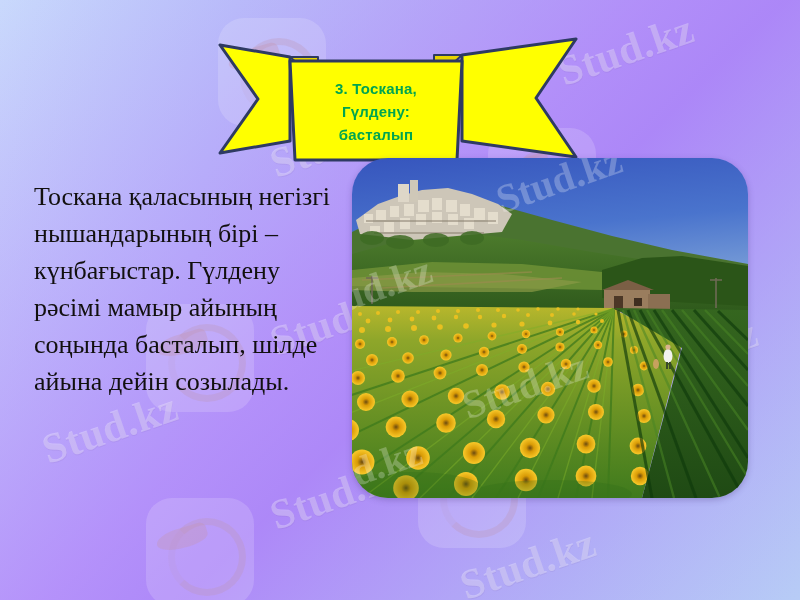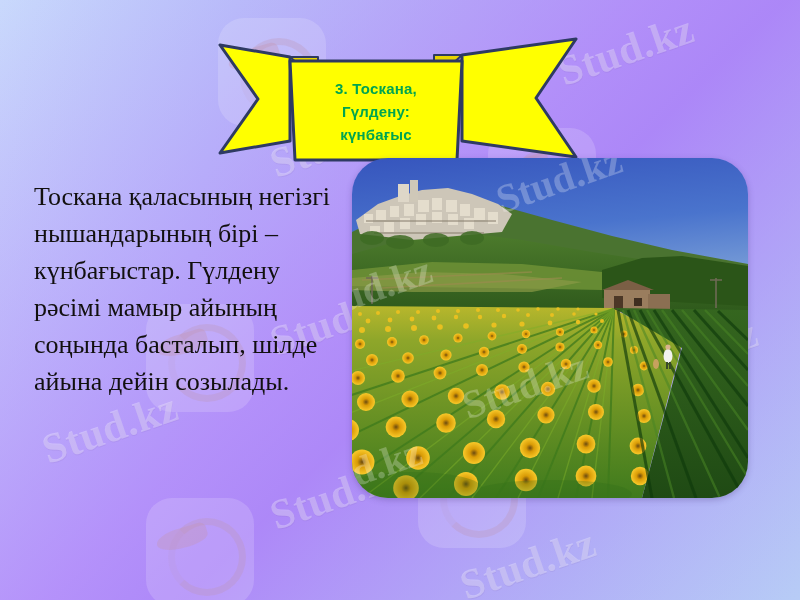--- a/index.html
+++ b/index.html
@@ -161,21 +161,21 @@
 
       <path d="M72,32 L100,32 L100,56 Z" fill="#e8d400" stroke="#2e3a63" stroke-width="2" stroke-linejoin="round"></path>
 
       <path d="M244,30 L216,30 L216,56 Z" fill="#e8d400" stroke="#2e3a63" stroke-width="2" stroke-linejoin="round"></path>
 
       <path d="M72,36 L244,36 L239,135 L77,135 Z" fill="#ffff00" stroke="#2e3a63" stroke-width="3" stroke-linejoin="round"></path>
     </svg>
     <div id="banner-text">
       <span class="ln">3. Тоскана,</span>
       <span class="ln">Гүлдену:</span>
-      <span class="ln">күнбағыс</span>
+      <span class="ln">басталып</span>
     </div>
   </div>
 
   <div id="body-text">Тоскана қаласының негізгі нышандарының бірі – күнбағыстар. Гүлдену рәсімі мамыр айының соңында басталып, шілде айына дейін созылады.</div>
 
   <div id="photo">
     <svg width="396" height="340" viewBox="0 0 396 340">
       <defs>
         <linearGradient id="sky" x1="0" y1="0" x2="0.25" y2="1">
           <stop offset="0%" stop-color="#3655bd"></stop>

